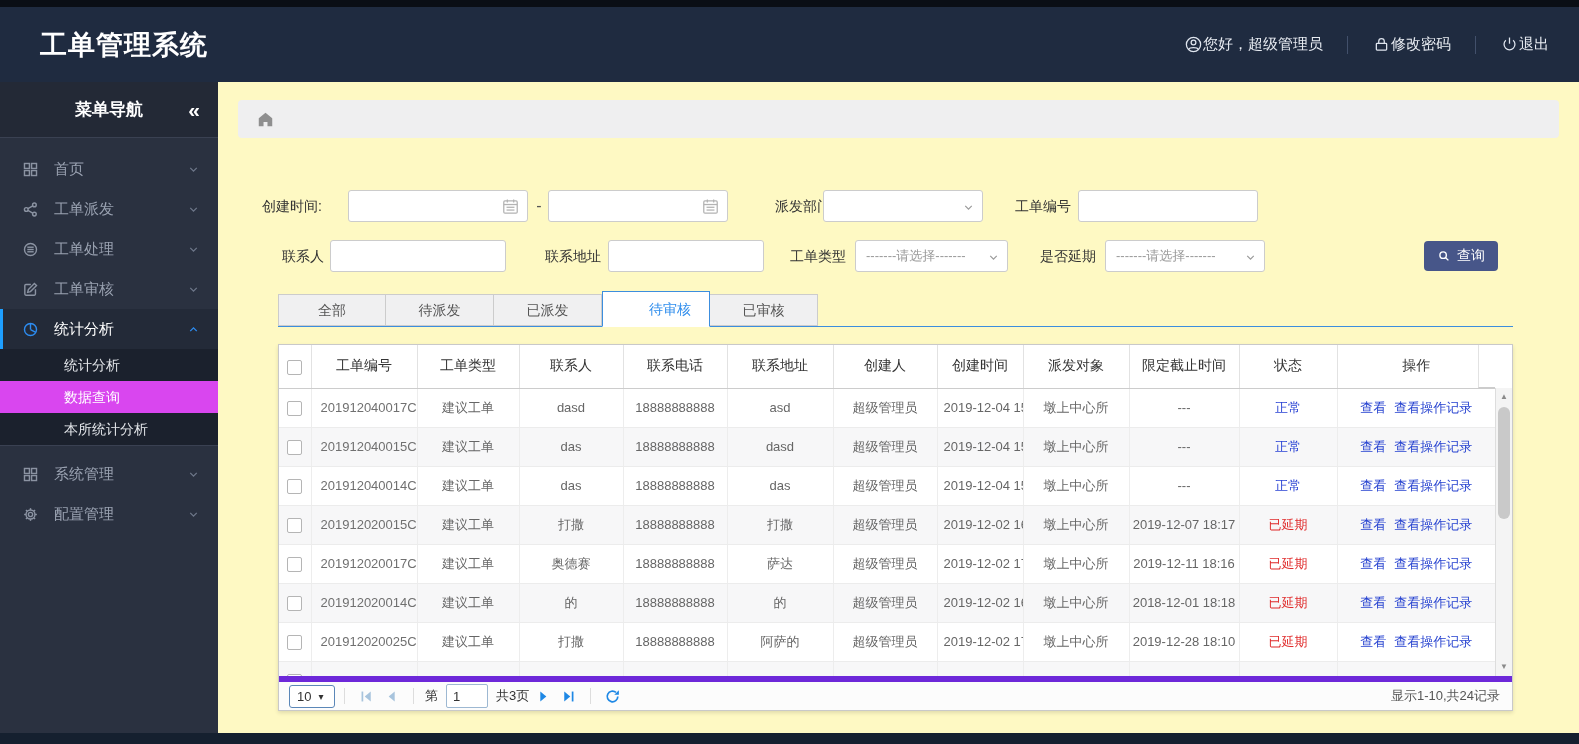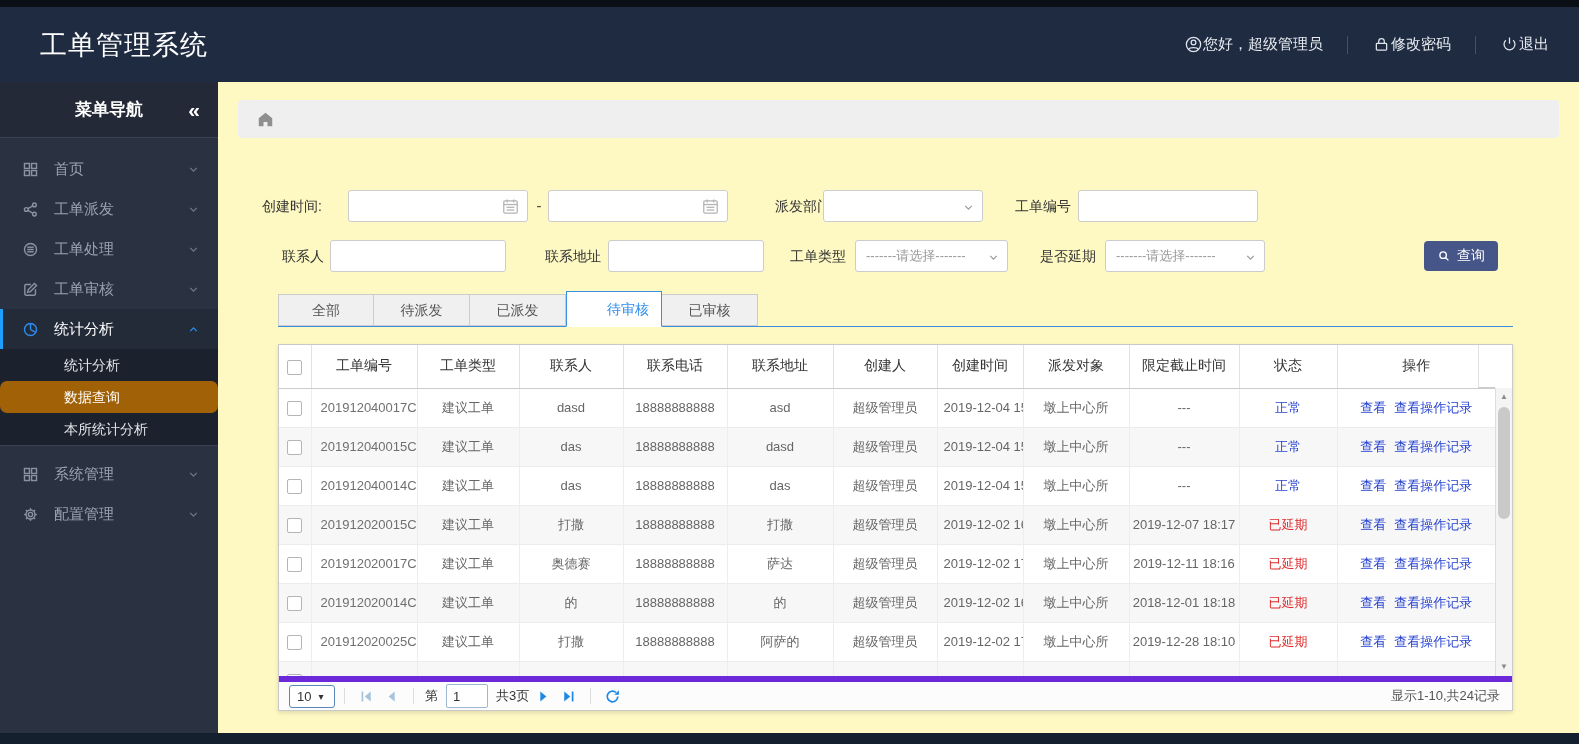--- a/index.html
+++ b/index.html
@@ -4,21 +4,21 @@
 <style>
   * { margin:0; padding:0; box-sizing:border-box; }
   html,body { width:1579px; height:744px; }
   body { font-family:"Liberation Sans","DejaVu Sans",sans-serif; background:#f5f5f6; overflow:hidden; }
   .screen { position:relative; width:1579px; height:744px; background:#f5f5f6; }
 
   
   .topstrip { position:absolute; left:0; top:0; width:100%; height:7px; background:#0a0e15; }
   .appbar { position:absolute; left:0; top:7px; width:100%; height:75px; background:#1f2b40;
             display:flex; align-items:center; justify-content:space-between; padding:0 30px 0 40px; }
-  .app-title { color:#fff; font-size:27px; font-weight:400; letter-spacing:1px; }
+  .app-title { color:#fff; font-size:27px; font-weight:700; letter-spacing:1px; }
   .appbar-right { display:flex; align-items:center; gap:18px; color:#e8ecf2; font-size:15px; }
   .hdr-item { display:flex; align-items:center; cursor:pointer; }
   .hdr-item svg { width:19px; height:19px; stroke:#dfe5ee; fill:none; stroke-width:1.6; }
   .hdr-sep { width:1px; height:18px; background:#42506b; margin:0 6px; }
 
   
   .footer-strip { position:absolute; left:0; bottom:0; width:100%; height:11px; background:#15202f; }
 
   
   .sidebar { position:absolute; left:0; top:82px; width:218px; height:651px; background:#2a3140; color:#9aa2b1; }
@@ -29,21 +29,21 @@
   .nav-item { position:relative; height:40px; display:flex; align-items:center; padding-left:22px; font-size:15px; cursor:pointer; }
   .nav-item svg.mi { width:17px; height:17px; stroke:#8b93a2; fill:none; stroke-width:2; flex:0 0 17px; }
   .nav-item .lbl { margin-left:15px; }
   .nav-item svg.chev { position:absolute; right:18px; width:13px; height:13px; stroke:#6e7789; fill:none; stroke-width:2.4; }
   .nav-item.active { background:#232a38; color:#fff; }
   .nav-item.active svg.mi { stroke:#2d8cf0; }
   .nav-item.active svg.chev { stroke:#2d8cf0; }
   .nav-item.active::before { content:""; position:absolute; left:0; top:0; bottom:0; width:3px; background:#1e9fff; }
   .submenu { background:#1b212d; border-bottom:1px solid #3a4152; }
   .sub-item { height:32px; line-height:32px; padding-left:64px; font-size:14px; color:#e3e6ea; cursor:pointer; }
-  .sub-item.selected { background:#a16207; color:#fff;border-radius:7px; }
+  .sub-item.selected { background:#d946ef; color:#fff; }
 
   
   .main { position:absolute; left:218px; top:82px; width:1361px; height:651px; background:#fef9c3; overflow:hidden; }
   .breadcrumb { position:absolute; left:20px; right:20px; top:18px; height:38px; background:#efeff0; border-radius:4px;
                 display:flex; align-items:center; padding-left:18px; }
   .breadcrumb svg { width:19px; height:19px; fill:#8f8f8f; cursor:pointer; }
 
   
   .f-label { position:absolute; height:32px; line-height:32px; font-size:14px; color:#333; }
   .f-input { position:absolute; height:32px; background:#fff; border:1px solid #ccc; border-radius:3px; }
@@ -53,21 +53,21 @@
               display:flex; align-items:center; padding:0 26px 0 10px; font-size:13px; color:#999; cursor:pointer; }
   .f-select svg { position:absolute; right:7px; top:10px; width:13px; height:13px; stroke:#9a9a9a; fill:none; stroke-width:2.2; }
   .dash { position:absolute; left:313px; top:108px; width:16px; text-align:center; height:32px; line-height:32px; color:#555; }
   .search-btn { position:absolute; left:1206px; top:159px; width:74px; height:30px; background:#475689; border:none; border-radius:4px;
                 color:#fff; font-size:14px; display:flex; align-items:center; justify-content:center; gap:6px; cursor:pointer; }
   .search-btn svg { width:14px; height:14px; stroke:#fff; fill:none; stroke-width:2.4; }
 
   
   .tabs { position:absolute; left:60px; top:210px; width:1235px; height:35px; display:flex; align-items:flex-end;
           border-bottom:1px solid #3c8ede; }
-  .tab { width:96px; height:32px; line-height:31px; text-align:center; font-size:14px; color:#555;
+  .tab { width:108px; height:32px; line-height:31px; text-align:center; font-size:14px; color:#555;
          background:#f0f0f1; border:1px solid #ccc; border-left:none; cursor:pointer; }
   .tab:first-child { border-left:1px solid #ccc; }
   .tab.active { position:relative; z-index:2; height:36px; line-height:35px; background:#fff; color:#2e8ded;
                 border:1px solid #3c8ede; border-bottom:1px solid #fff; margin-bottom:-1px;padding-left:28px; }
 
   
   .panel { position:absolute; left:60px; top:262px; width:1235px; height:367px; background:#fff;
            border:1px solid #c9c9c9; box-shadow:0 2px 4px rgba(0,0,0,.12); }
   .table-clip { position:relative; width:1216px; height:331px; overflow:hidden; }
   table { border-collapse:collapse; width:1216px; table-layout:fixed; }

